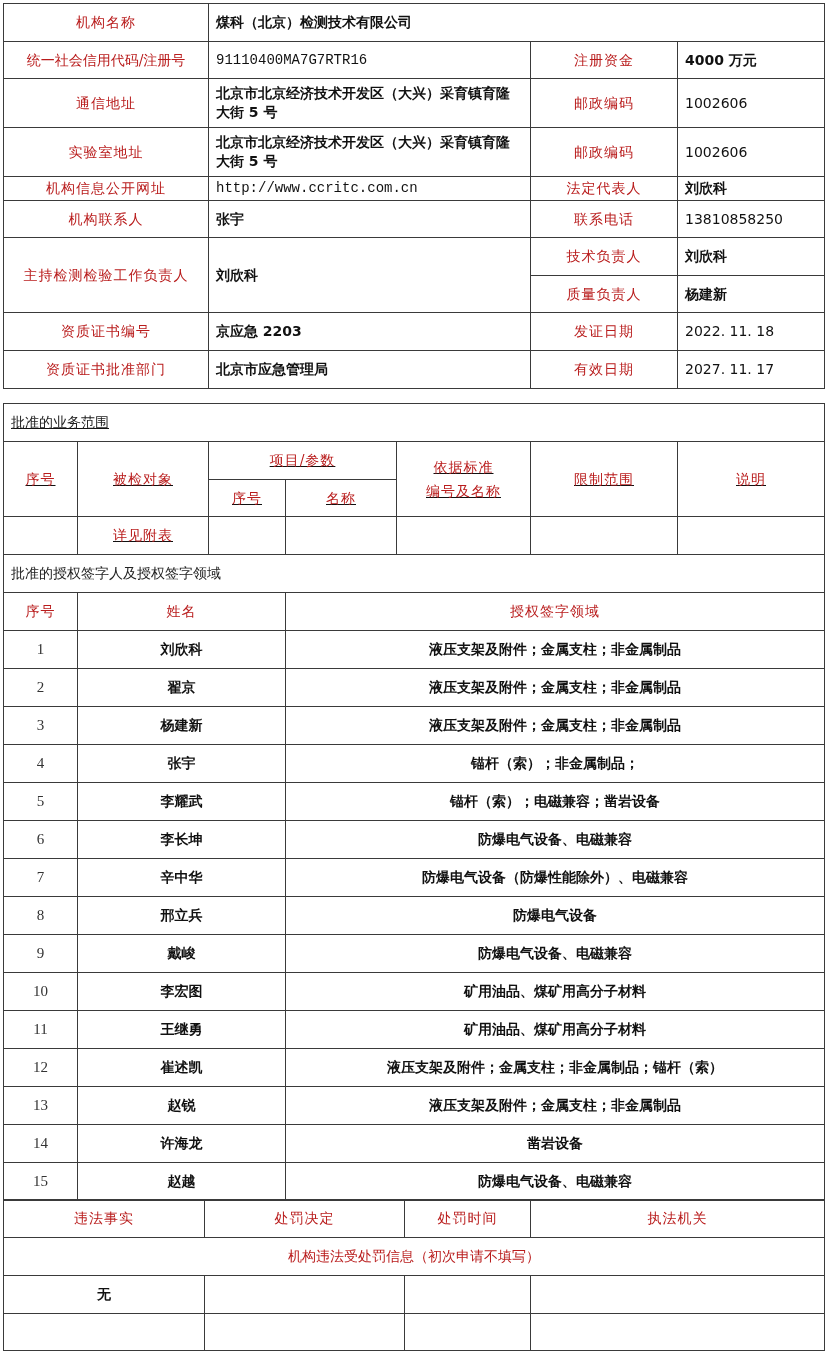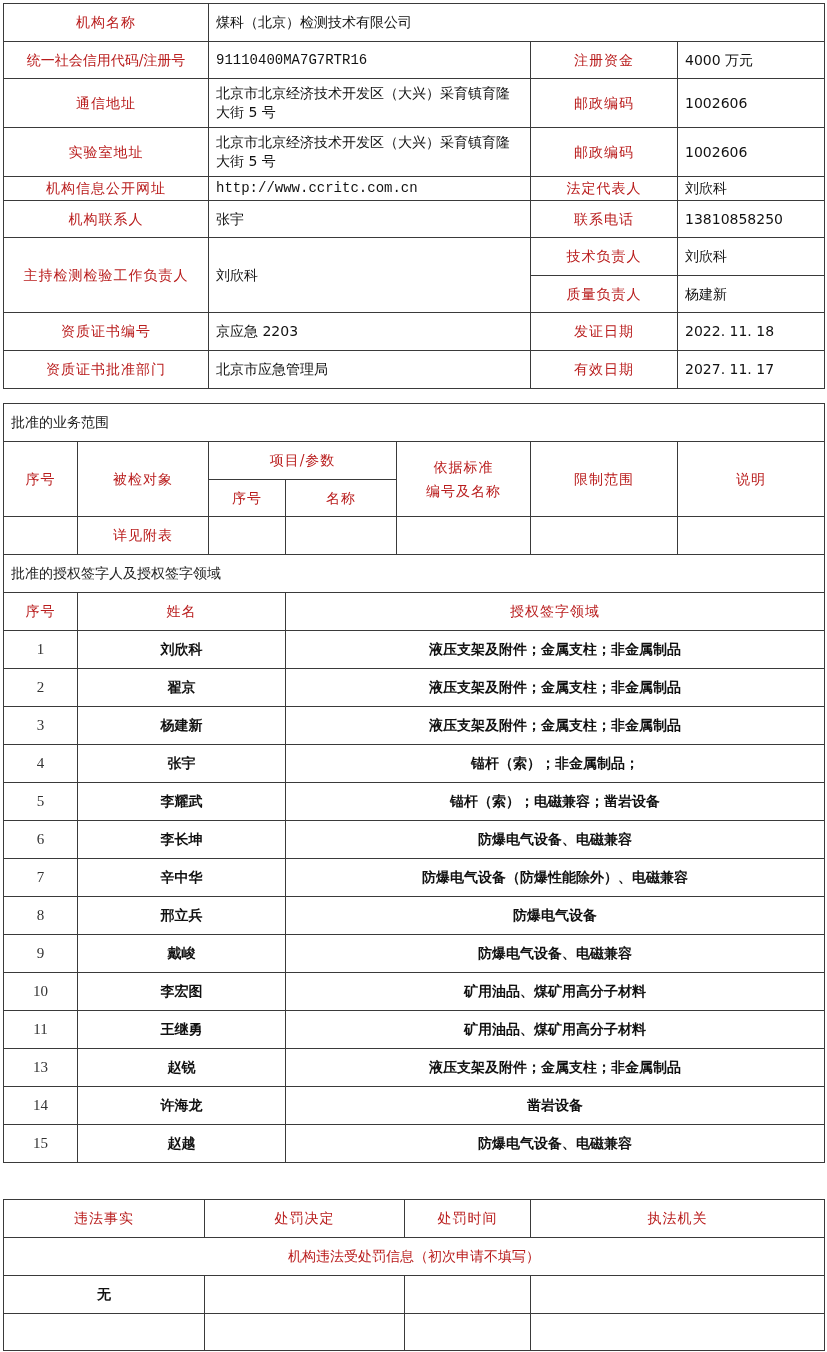--- a/index.html
+++ b/index.html
@@ -1,21 +1,21 @@
 <!DOCTYPE html>
 <html><head>
 <meta charset="utf-8">
 <style>
   html, body { margin: 0; padding: 0; background: #ffffff; }
   body { width: 827px; height: 1352px; position: relative; overflow: hidden;
          font-family: "DejaVu Sans", "Liberation Sans", sans-serif; color: #111; }
   table { border-collapse: collapse; position: absolute; left: 3px; width: 821px; table-layout: fixed; }
   td { border: 1px solid #3a3a3a; padding: 0 7px; font-size: 14px; line-height: 19px; vertical-align: middle; overflow: hidden; }
   .lbl { text-align: center; color: #b91c1c; font-family: "DejaVu Serif", "Liberation Serif", serif; letter-spacing: 1px; }
-  .val { font-weight: normal; text-align: left; }
+  .val { font-weight: bold; text-align: left; }
   .mono { font-family: "Liberation Mono", "DejaVu Sans Mono", monospace; font-weight: normal; font-size: 14px; }
   .ctr { text-align: center; }
   .sec { text-align: left; color: #222; font-family: "DejaVu Serif", "Liberation Serif", serif; }
   .num { text-align: center; font-family: "Liberation Serif", "DejaVu Serif", serif; color: #333; font-size: 15px; }
   .bold { font-weight: bold; }
 </style>
 </head>
 <body>
 
 <table style="top:3px;">
@@ -78,21 +78,21 @@
   </tr>
   <tr style="height:38px">
     <td class="lbl">资质证书批准部门</td>
     <td class="val">北京市应急管理局</td>
     <td class="lbl">有效日期</td>
     <td class="val" style="font-weight:normal">2027. 11. 17</td>
   </tr>
 </tbody>
   </table>
 
-<table style="top:403px;">
+<table style="top:403px;text-decoration:underline;">
   <colgroup>
       <col style="width:74px">
       <col style="width:131px">
       <col style="width:77px">
       <col style="width:111px">
       <col style="width:134px">
       <col style="width:147px">
       <col style="width:147px">
     </colgroup>
   <tbody>
@@ -190,20 +190,25 @@
         <td class="num">10</td>
         <td class="ctr bold">李宏图</td>
         <td class="ctr bold">矿用油品、煤矿用高分子材料</td>
       </tr>
       <tr style="height: 38px; margin-top: 48px;">
         <td class="num">11</td>
         <td class="ctr bold">王继勇</td>
         <td class="ctr bold">矿用油品、煤矿用高分子材料</td>
       </tr>
       <tr style="height: 38px;">
+        <td class="num">12</td>
+        <td class="ctr bold">崔述凯</td>
+        <td class="ctr bold">液压支架及附件；金属支柱；非金属制品；锚杆（索）</td>
+      </tr>
+      <tr style="height: 38px;">
         <td class="num">13</td>
         <td class="ctr bold">赵锐</td>
         <td class="ctr bold">液压支架及附件；金属支柱；非金属制品</td>
       </tr>
       <tr style="height: 38px;">
         <td class="num">14</td>
         <td class="ctr bold">许海龙</td>
         <td class="ctr bold">凿岩设备</td>
       </tr>
       <tr style="height: 38px;">

